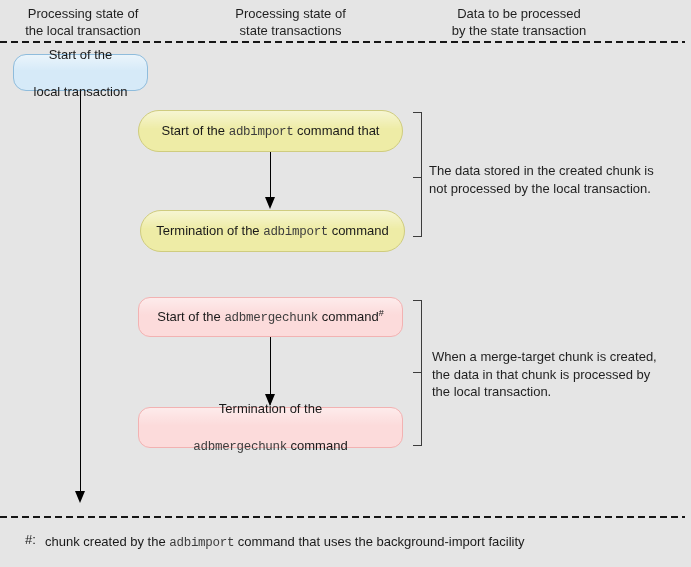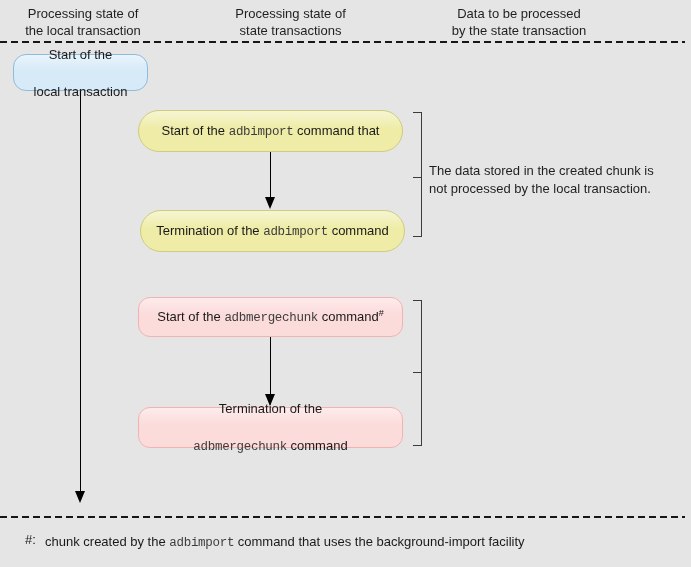--- a/index.html
+++ b/index.html
@@ -129,20 +129,25 @@
   <div class="node pink" style="left:138px;top:407px;width:265px;height:41px;">
     <div>Termination of the</div>
     <div><span class="mono">adbmergechunk</span><span> command</span></div>
   </div>
 
   <div class="bvline" style="left:421px;top:300px;height:146px;"></div>
   <div class="btick" style="left:413px;top:300px;"></div>
   <div class="btick" style="left:413px;top:445px;"></div>
   <div class="btick" style="left:413px;top:372px;"></div>
 
+  <div class="sidenote" style="left:432px;top:348px;">
+    <div>When a merge-target chunk is created,</div>
+    <div>the data in that chunk is processed by</div>
+    <div>the local transaction.</div>
+  </div>
 
   <div class="dashed" style="left:0;top:516px;width:685px;"></div>
 
   <div style="position:absolute;left:25px;top:532px;">#:</div>
   <div style="position:absolute;left:45px;top:532px;">
     <div class="footnote-line"><span>chunk created by the </span><span class="mono">adbimport</span><span> command that uses the background-import facility</span></div>
   </div>
 
 </div>
 

